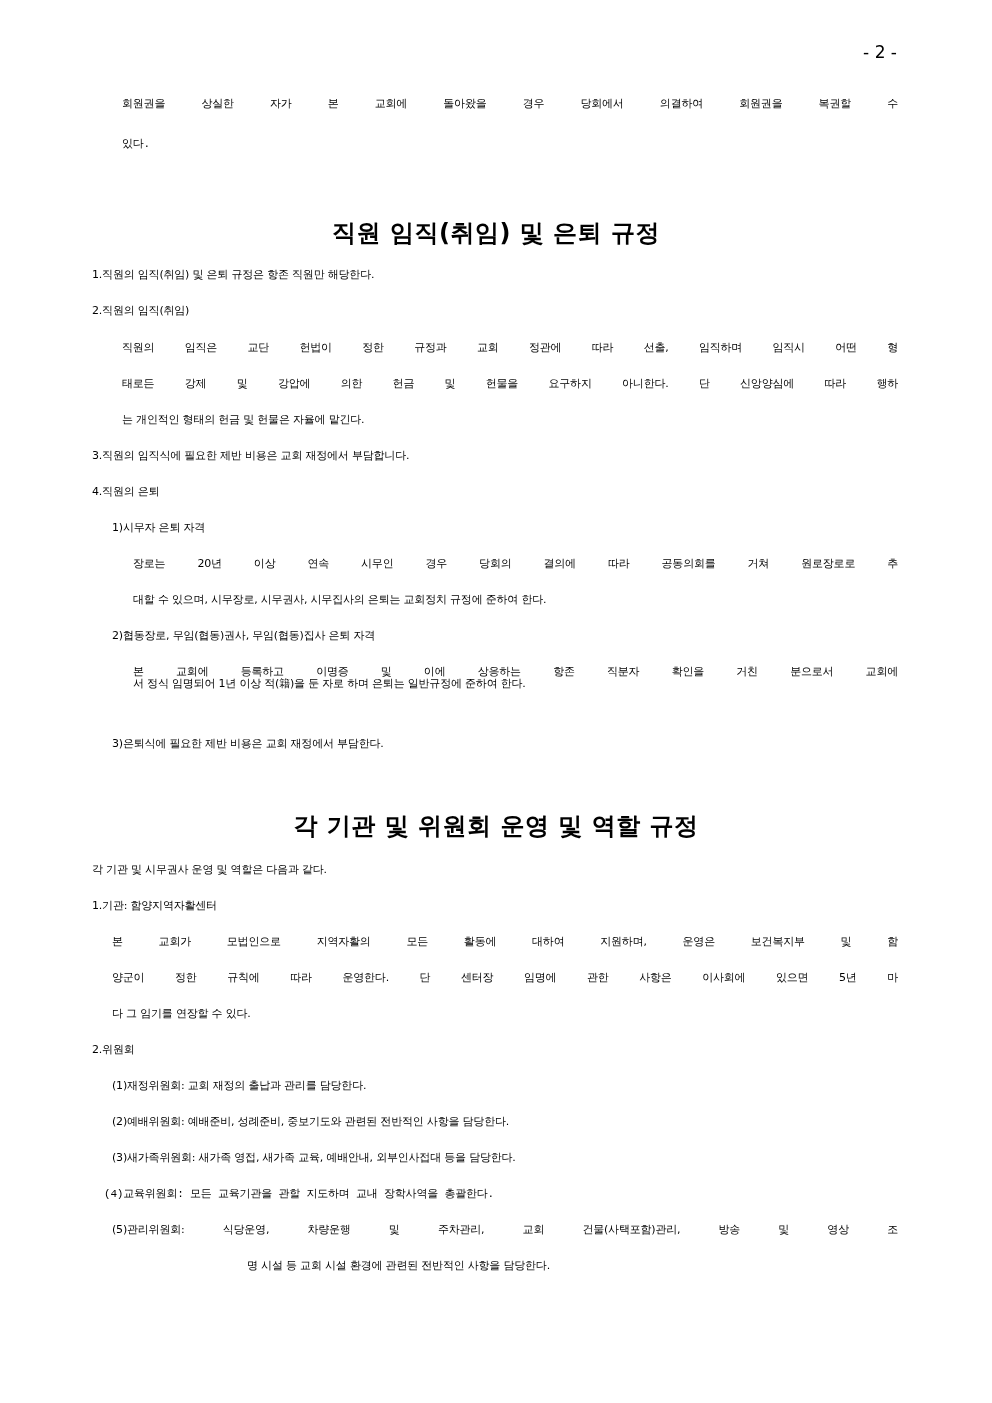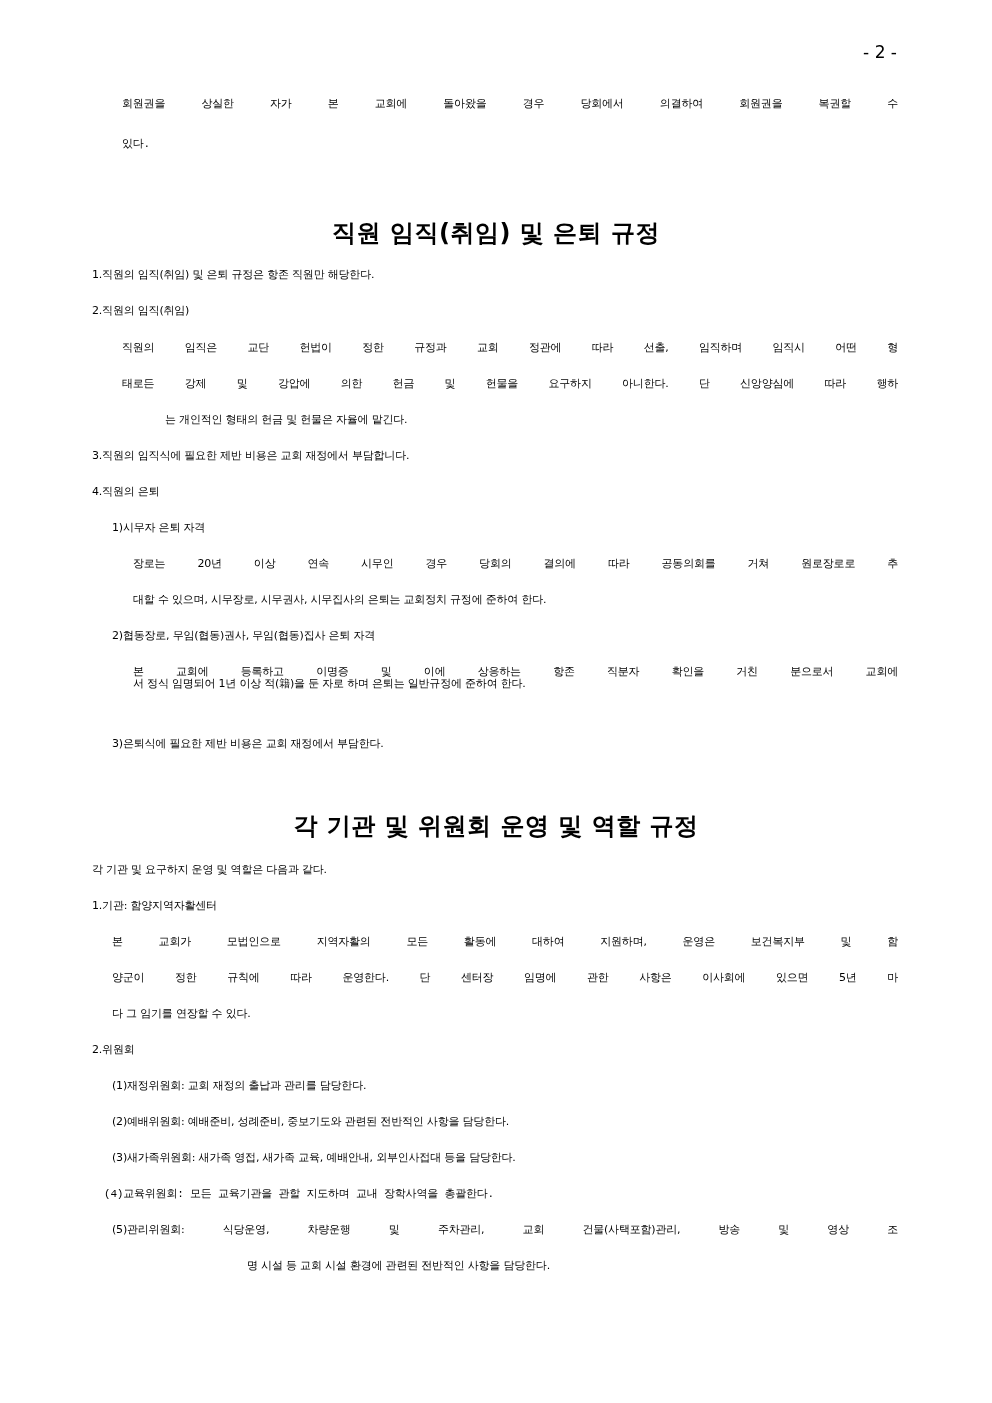--- a/index.html
+++ b/index.html
@@ -19,37 +19,37 @@
 
   <div class="line just" style="left:122px; top:92px; width:776px;">회원권을 상실한 자가 본 교회에 돌아왔을 경우 당회에서 의결하여 회원권을 복권할 수</div>
   <div class="line" style="left:122px; top:132px;font-family:Liberation Mono, monospace;">있다.</div>
 
   <div class="title" style="top:219px;">직원 임직(취임) 및 은퇴 규정</div>
 
   <div class="line" style="left:92px; top:263px;">1.직원의 임직(취임) 및 은퇴 규정은 항존 직원만 해당한다.</div>
   <div class="line" style="left:92px; top:299px;">2.직원의 임직(취임)</div>
   <div class="line just" style="left:122px; top:336px; width:776px;">직원의 임직은 교단 헌법이 정한 규정과 교회 정관에 따라 선출, 임직하며 임직시 어떤 형</div>
   <div class="line just" style="left:122px; top:372px; width:776px;">태로든 강제 및 강압에 의한 헌금 및 헌물을 요구하지 아니한다. 단 신앙양심에 따라 행하</div>
-  <div class="line" style="left:122px; top:408px;margin-left:43px;">는 개인적인 형태의 헌금 및 헌물은 자율에 맡긴다.</div>
+  <div class="line" style="left:122px; top:408px;">는 개인적인 형태의 헌금 및 헌물은 자율에 맡긴다.</div>
   <div class="line" style="left:92px; top:444px;">3.직원의 임직식에 필요한 제반 비용은 교회 재정에서 부담합니다.</div>
   <div class="line" style="left:92px; top:480px;">4.직원의 은퇴</div>
 
   <div class="line" style="left:112px; top:516px;">1)시무자 은퇴 자격</div>
   <div class="line just" style="left:133px; top:552px; width:765px;">장로는 20년 이상 연속 시무인 경우 당회의 결의에 따라 공동의회를 거쳐 원로장로로 추</div>
   <div class="line" style="left:133px; top:588px;">대할 수 있으며, 시무장로, 시무권사, 시무집사의 은퇴는 교회정치 규정에 준하여 한다.</div>
 
   <div class="line" style="left:112px; top:624px;">2)협동장로, 무임(협동)권사, 무임(협동)집사 은퇴 자격</div>
   <div class="line just" style="left:133px; top:660px; width:765px;">본 교회에 등록하고 이명증 및 이에 상응하는 항존 직분자 확인을 거친 분으로서 교회에</div>
   <div class="line" style="left:133px; top:672px;text-align:right;">서 정식 임명되어 1년 이상 적(籍)을 둔 자로 하며 은퇴는 일반규정에 준하여 한다.</div>
 
   <div class="line" style="left:112px; top:732px;">3)은퇴식에 필요한 제반 비용은 교회 재정에서 부담한다.</div>
 
   <div class="title" style="top:812px;">각 기관 및 위원회 운영 및 역할 규정</div>
 
-  <div class="line" style="left:92px; top:858px;">각 기관 및 요구하지 운영 및 역할은 다음과 같다.</div>
+  <div class="line" style="left:92px; top:858px;">각 기관 및 시무권사 운영 및 역할은 다음과 같다.</div>
   <div class="line" style="left:92px; top:894px;">1.기관: 함양지역자활센터</div>
   <div class="line just" style="left:112px; top:930px; width:786px;">본 교회가 모법인으로 지역자활의 모든 활동에 대하여 지원하며, 운영은 보건복지부 및 함</div>
   <div class="line just" style="left:112px; top:966px; width:786px;">양군이 정한 규칙에 따라 운영한다. 단 센터장 임명에 관한 사항은 이사회에 있으면 5년 마</div>
   <div class="line" style="left:112px; top:1002px;">다 그 임기를 연장할 수 있다.</div>
 
   <div class="line" style="left:92px; top:1038px;">2.위원회</div>
   <div class="line" style="left:112px; top:1074px;">(1)재정위원회: 교회 재정의 출납과 관리를 담당한다.</div>
   <div class="line" style="left:112px; top:1110px;">(2)예배위원회: 예배준비, 성례준비, 중보기도와 관련된 전반적인 사항을 담당한다.</div>
   <div class="line" style="left:112px; top:1146px;">(3)새가족위원회: 새가족 영접, 새가족 교육, 예배안내, 외부인사접대 등을 담당한다.</div>
   <div class="line" style="left:104px; top:1182px;font-family:Liberation Mono, monospace;">(4)교육위원회: 모든 교육기관을 관할 지도하며 교내 장학사역을 총괄한다.</div>

